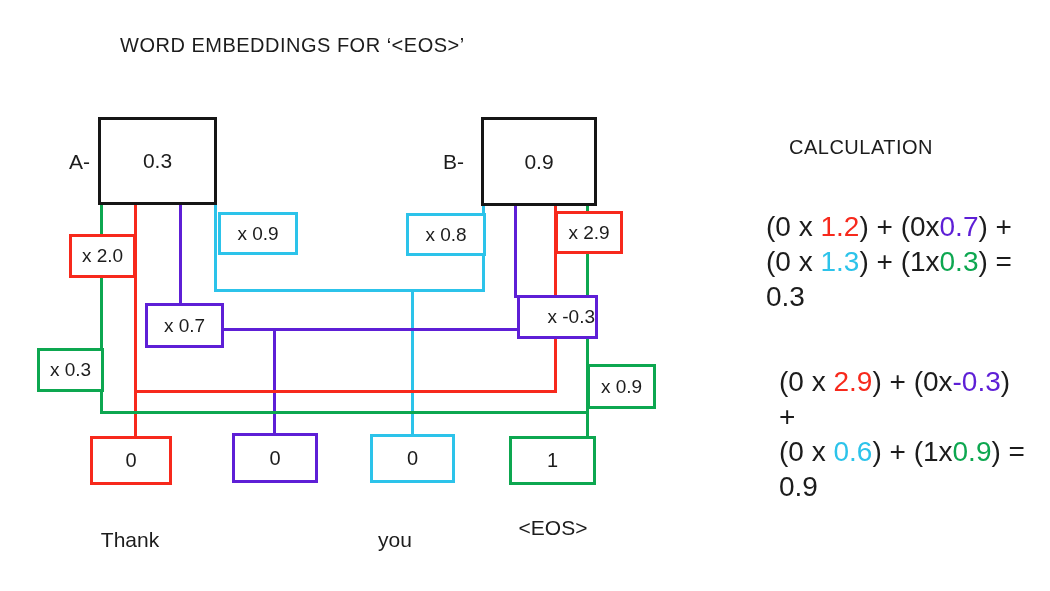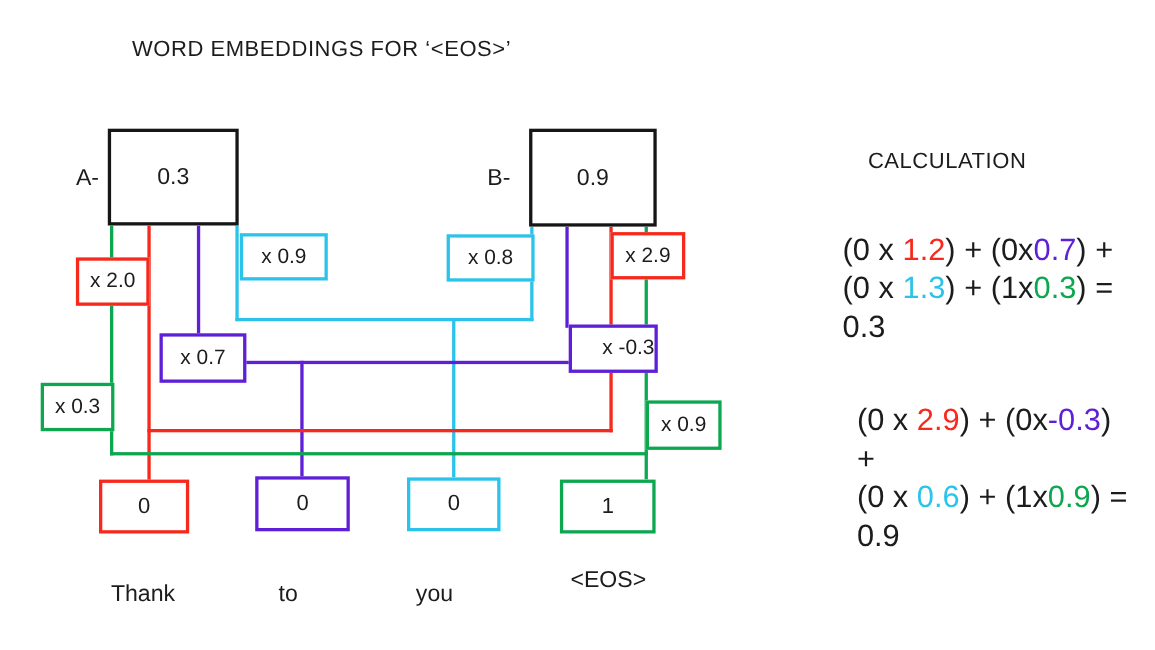--- a/index.html
+++ b/index.html
@@ -104,21 +104,20 @@
     <span>0</span>
   </div>
   <div class="ibox" style="left:370px;top:434px;width:85px;height:49px;border-color:var(--cyan);">
     <span>0</span>
   </div>
   <div class="ibox" style="left:509px;top:436px;width:87px;height:49px;border-color:var(--green);">
     <span>1</span>
   </div>
 
   <div class="word" style="left:70px;top:528px;">Thank</div>
-  <div class="word" style="left:202px;top:528px;">to</div>
   <div class="word" style="left:335px;top:528px;">you</div>
   <div class="word" style="left:493px;top:516px;">&lt;EOS&gt;</div>
 
   <div class="calc-heading">CALCULATION</div>
 
   <div class="calc-block" style="top:209px;">
     <div><span>(0 x </span><span class="v-red">1.2</span><span>) + (0x</span><span class="v-purple">0.7</span><span>) +</span></div>
     <div><span>(0 x </span><span class="v-cyan">1.3</span><span>) + (1x</span><span class="v-green">0.3</span><span>) =</span></div>
     <div>0.3</div>
   </div>

